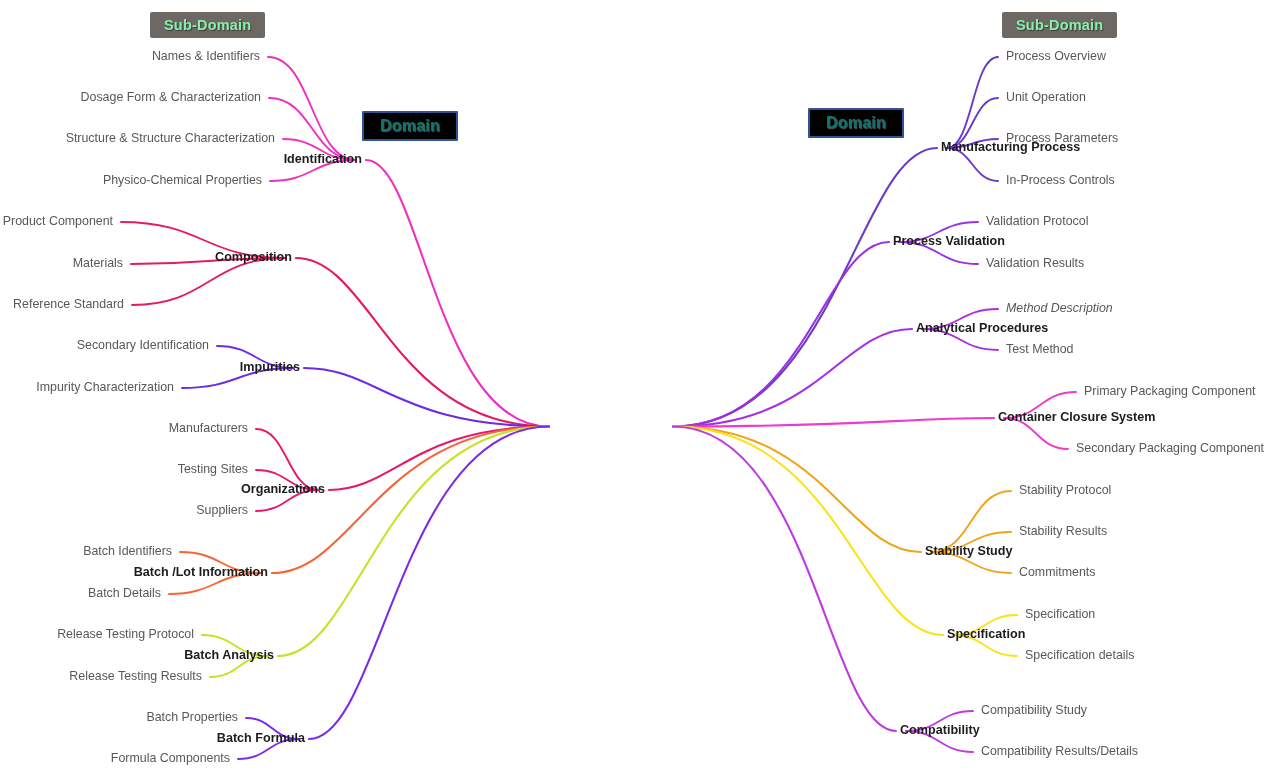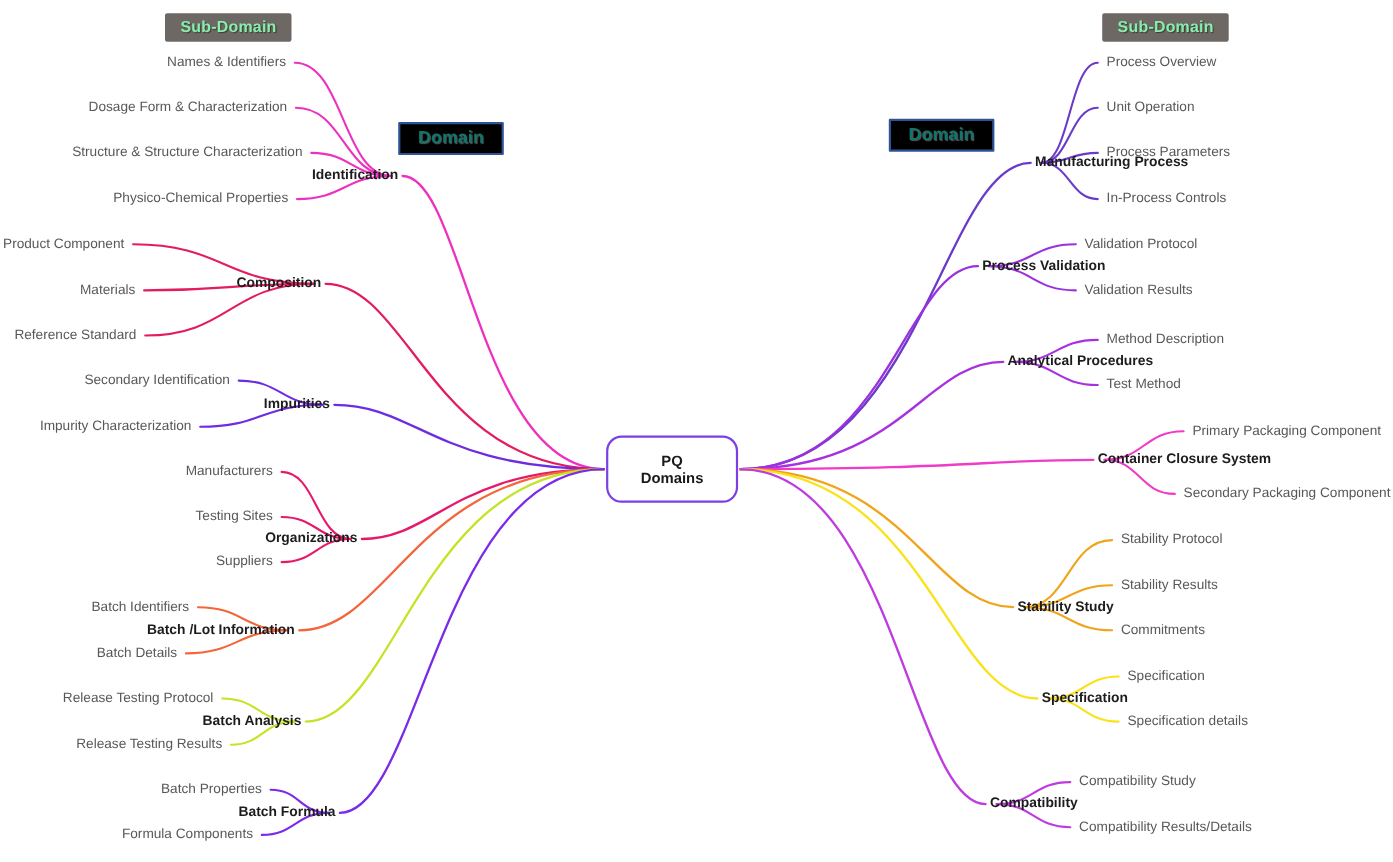--- a/index.html
+++ b/index.html
@@ -148,26 +148,20 @@
         <path d="M 906 731 C 939.5 731, 939.5 711, 973 711" stroke="#BE3BE0" stroke-width="1.9" fill="none" stroke-linecap="round"></path>
         <path d="M 906 731 C 939.5 731, 939.5 752, 973 752" stroke="#BE3BE0" stroke-width="1.9" fill="none" stroke-linecap="round"></path>
       </g>
   </svg>
 
   <div class="badge badge-subdomain" style="left:150px; top:12px;">Sub-Domain</div>
   <div class="badge badge-subdomain" style="left:1002px; top:12px;">Sub-Domain</div>
   <div class="badge badge-domain" style="left:362px; top:111px;">Domain</div>
   <div class="badge badge-domain" style="left:808px; top:108px;">Domain</div>
 
-  <div class="root-node" style="left:551px; top:396px; width:120px; height:61px;">
-    <div>
-      <span>PQ</span>
-      <span>Domains</span>
-    </div>
-  </div>
 
   <div id="labels">
       <div class="node left domain-label" style="top: 152px; left: 0px; width: 362px; text-align: right;">Identification</div>
       <div class="node left sub-label" style="top: 49px; left: 0px; width: 260px; text-align: right;">Names &amp; Identifiers</div>
       <div class="node left sub-label" style="top: 90px; left: 0px; width: 261px; text-align: right;">Dosage Form &amp; Characterization</div>
       <div class="node left sub-label" style="top: 131px; left: 0px; width: 275px; text-align: right;">Structure &amp; Structure Characterization</div>
       <div class="node left sub-label" style="top: 173px; left: 0px; width: 262px; text-align: right;">Physico-Chemical Properties</div>
       <div class="node left domain-label" style="top: 250px; left: 0px; width: 292px; text-align: right;">Composition</div>
       <div class="node left sub-label" style="top: 214px; left: 0px; width: 113px; text-align: right;">Product Component</div>
       <div class="node left sub-label" style="top: 256px; left: 0px; width: 123px; text-align: right;">Materials</div>
@@ -190,21 +184,21 @@
       <div class="node left sub-label" style="top: 751px; left: 0px; width: 230px; text-align: right;">Formula Components</div>
       <div class="node right domain-label" style="top: 140px; left: 941px; text-align: left;">Manufacturing Process</div>
       <div class="node right sub-label" style="top: 49px; left: 1006px; text-align: left;">Process Overview</div>
       <div class="node right sub-label" style="top: 90px; left: 1006px; text-align: left;">Unit Operation</div>
       <div class="node right sub-label" style="top: 131px; left: 1006px; text-align: left;">Process Parameters</div>
       <div class="node right sub-label" style="top: 173px; left: 1006px; text-align: left;">In-Process Controls</div>
       <div class="node right domain-label" style="top: 234px; left: 893px; text-align: left;">Process Validation</div>
       <div class="node right sub-label" style="top: 214px; left: 986px; text-align: left;">Validation Protocol</div>
       <div class="node right sub-label" style="top: 256px; left: 986px; text-align: left;">Validation Results</div>
       <div class="node right domain-label" style="top: 321px; left: 916px; text-align: left;">Analytical Procedures</div>
-      <div class="node right sub-label" style="top: 301px; left: 1006px; text-align: left;">Method Description</div>
+      <div class="node right sub-label" style="top: 301px; left: 1006px; text-align: left; font-style: italic;">Method Description</div>
       <div class="node right sub-label" style="top: 342px; left: 1006px; text-align: left;">Test Method</div>
       <div class="node right domain-label" style="top: 410px; left: 998px; text-align: left;">Container Closure System</div>
       <div class="node right sub-label" style="top: 384px; left: 1084px; text-align: left;">Primary Packaging Component</div>
       <div class="node right sub-label" style="top: 441px; left: 1076px; text-align: left;">Secondary Packaging Component</div>
       <div class="node right domain-label" style="top: 544px; left: 925px; text-align: left;">Stability Study</div>
       <div class="node right sub-label" style="top: 483px; left: 1019px; text-align: left;">Stability Protocol</div>
       <div class="node right sub-label" style="top: 524px; left: 1019px; text-align: left;">Stability Results</div>
       <div class="node right sub-label" style="top: 565px; left: 1019px; text-align: right;">Commitments</div>
       <div class="node right domain-label" style="top: 627px; left: 947px; text-align: left;">Specification</div>
       <div class="node right sub-label" style="top: 607px; left: 1025px; text-align: left;">Specification</div>

